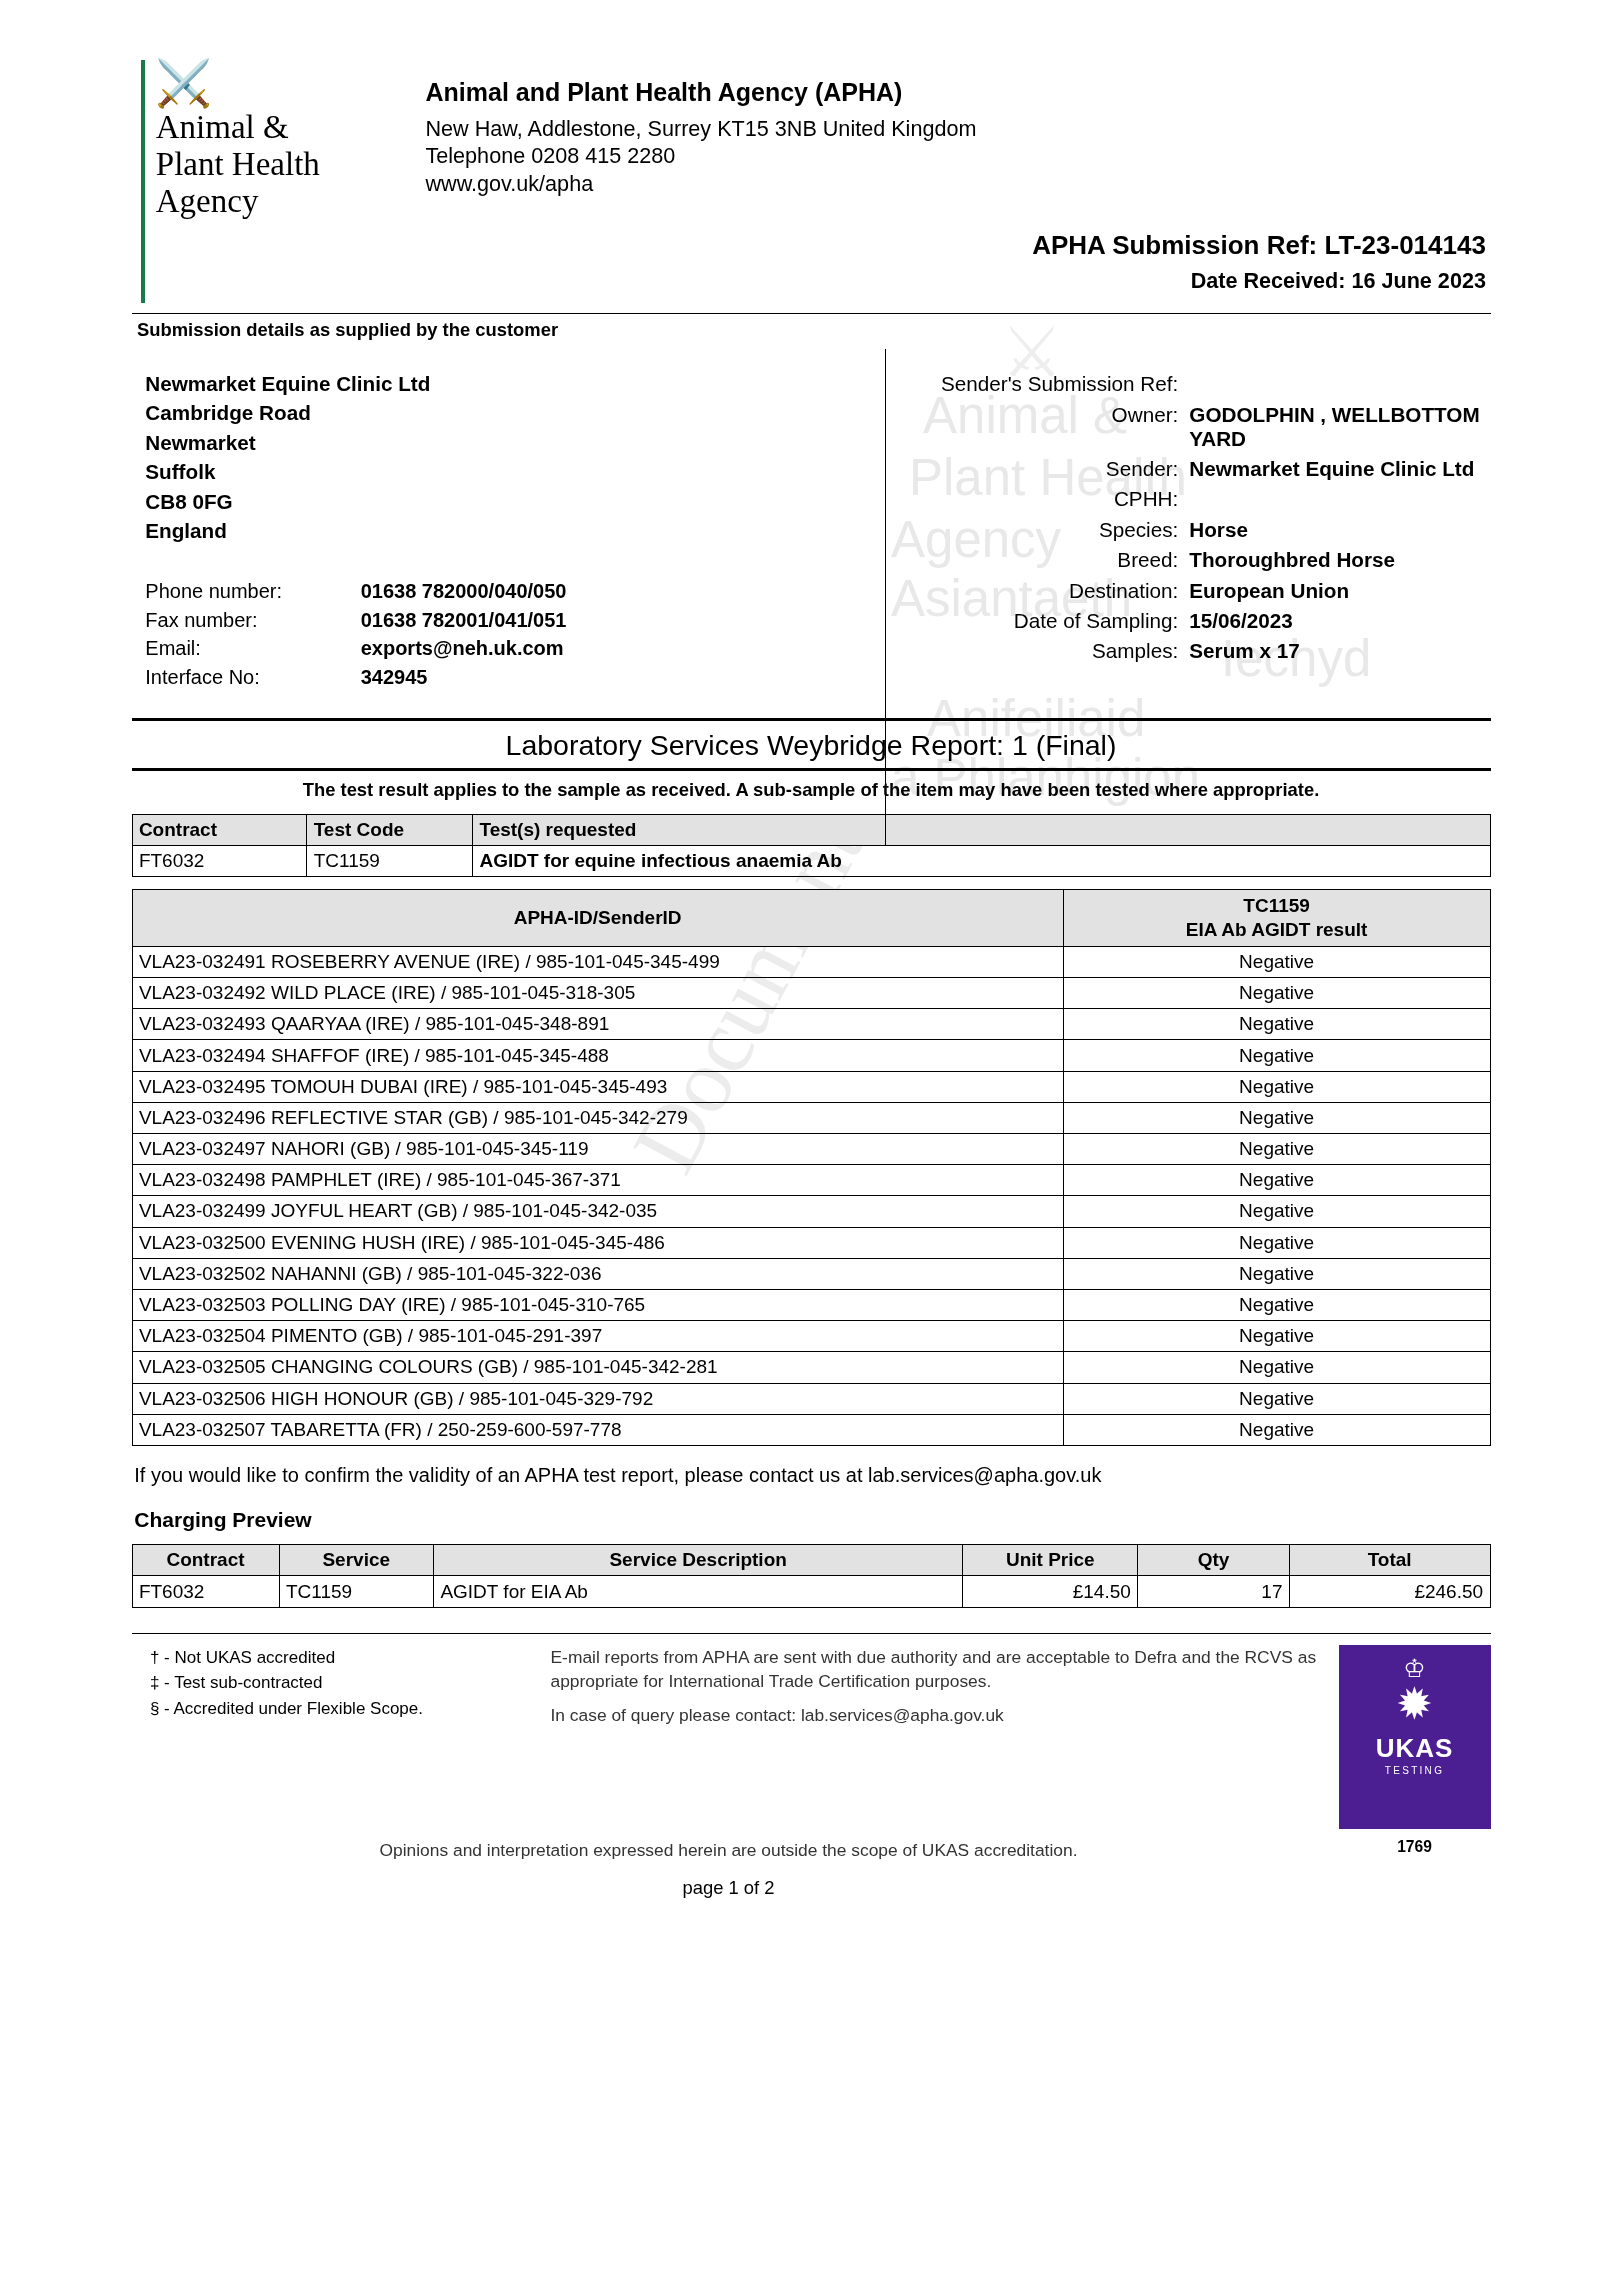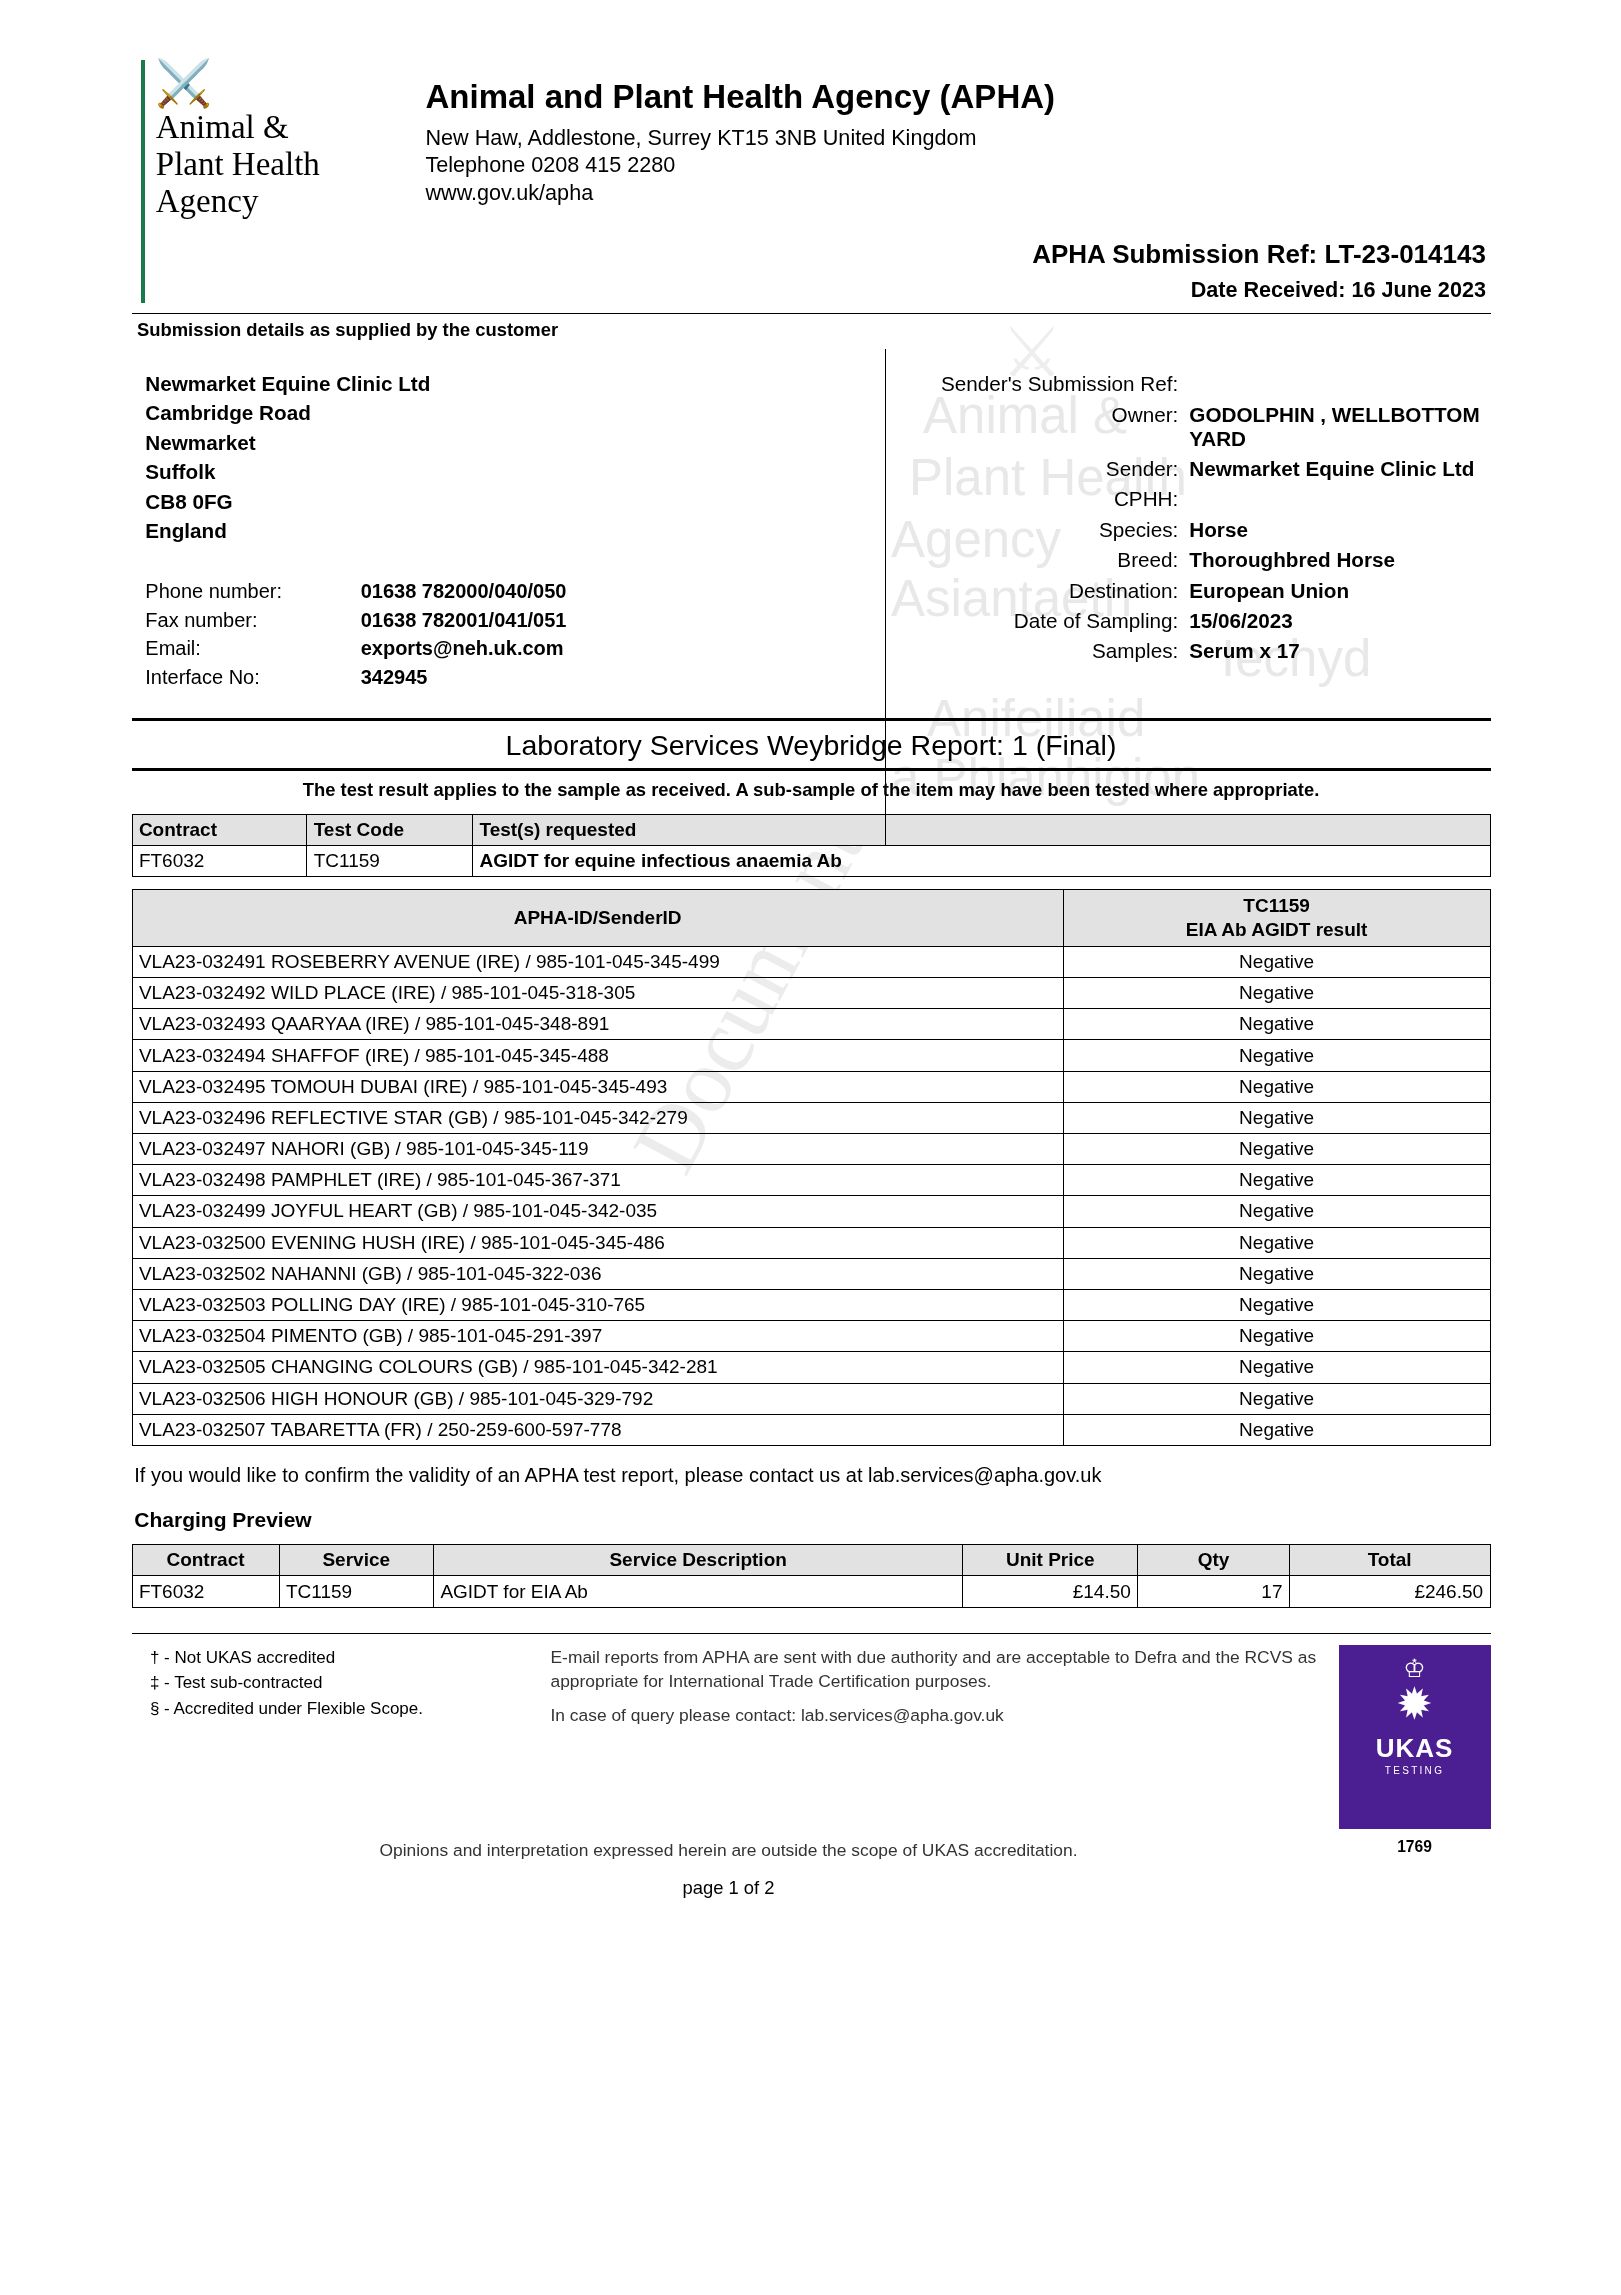--- a/index.html
+++ b/index.html
@@ -94,21 +94,21 @@
     font-family: "Liberation Serif", serif;
     font-size: 33px;
     line-height: 1.12;
     color: #000;
   }
   .org-block {
     padding-top: 18.4px;
     flex: 1;
   }
   .org-title {
-    font-size: 33px;
+    font-size: 25px;
     font-weight: bold;
     margin-bottom: 7.3px;
   }
   .org-line {
     font-size: 21.6px;
     line-height: 1.28;
   }
   .ref-block {
     margin-top: 32px;
     text-align: right;

